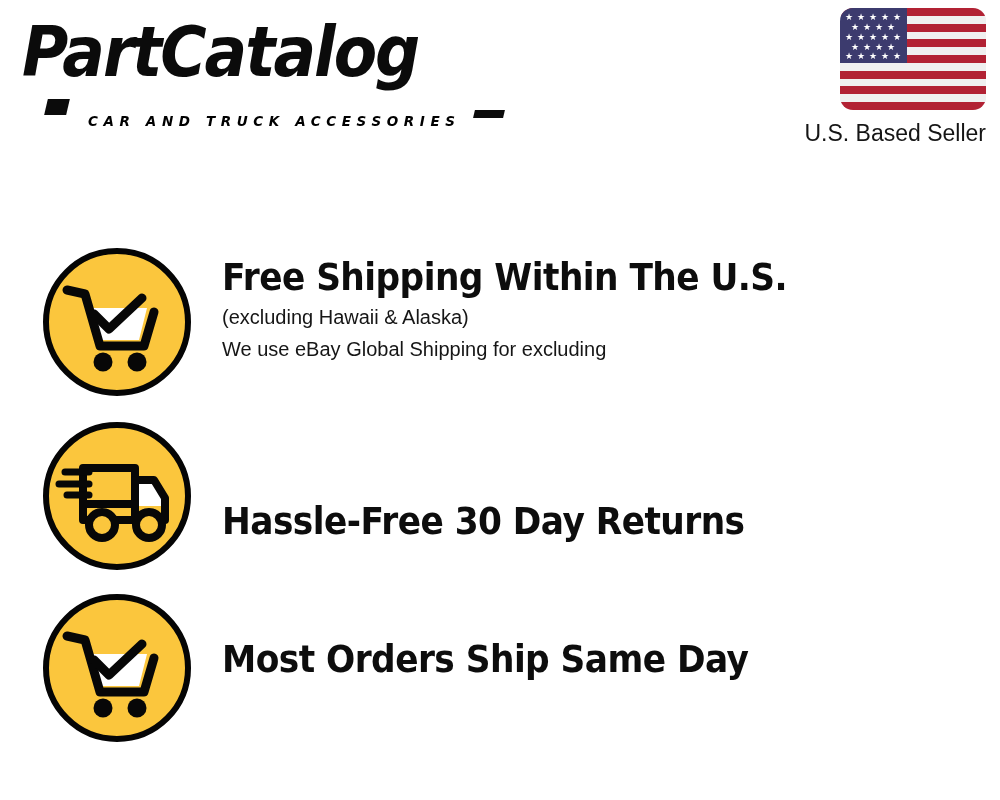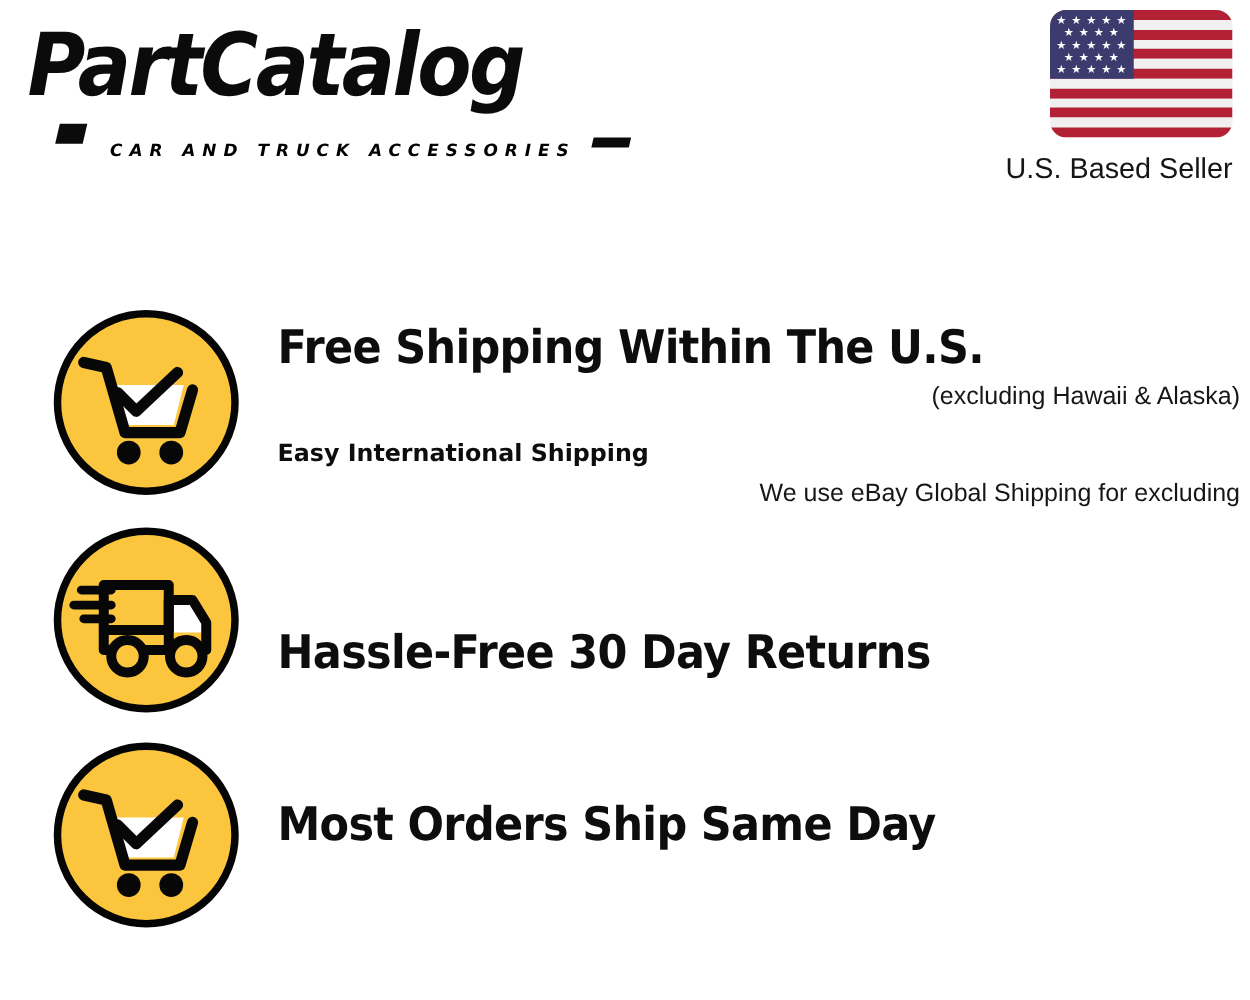--- a/index.html
+++ b/index.html
@@ -122,21 +122,20 @@
     white-space:nowrap;
     transform:scaleX(0.93);
     transform-origin:left center;
   }
   .benefit-sub {
     font-size:20px;
     line-height:30px;
     font-weight:400;
     color:#161616;
     white-space:nowrap;
-    text-align:right;
   }
   .benefit-sub-bold {
     font-family:"DejaVu Sans", sans-serif;
     font-size:19px;
     line-height:30px;
     font-weight:700;
     color:#0d0d0d;
     white-space:nowrap;
   }
   #benefit-row-0 .benefit-text { top:8px; }
@@ -211,21 +210,20 @@
         <polygon points="43,54 98,54 90,86 52,86" fill="#ffffff"></polygon>
         <path d="M18 36 L36 40 L51 92 L95 92 L105 58" fill="none" stroke="#070707" stroke-width="9" stroke-linecap="round" stroke-linejoin="round"></path>
         <path d="M45 60 L60 75 L93 44" fill="none" stroke="#070707" stroke-width="9" stroke-linecap="round" stroke-linejoin="round"></path>
         <circle cx="54" cy="108" r="9.5" fill="#070707"></circle>
         <circle cx="88" cy="108" r="9.5" fill="#070707"></circle>
       </svg>
     </div>
     <div class="benefit-text">
       <div class="benefit-heading">Free Shipping Within The U.S.</div>
       <div class="benefit-sub">(excluding Hawaii &amp; Alaska)</div>
-      <div class="benefit-sub-bold">Easy International Shipping</div>
       <div class="benefit-sub">We use eBay Global Shipping for excluding</div>
     </div>
   </div>
 
   <div class="benefit-row" id="benefit-row-1">
     <div class="benefit-icon">
       <svg viewBox="0 0 136 136" xmlns="http://www.w3.org/2000/svg">
         <polygon points="88,52 108,52 116,70 116,78 88,78" fill="#ffffff"></polygon>
         <path d="M34 40 L86 40 L86 76 L34 76 Z" fill="none" stroke="#070707" stroke-width="8" stroke-linejoin="round"></path>
         <path d="M86 52 L105 52 L116 70 L116 92 L86 92 Z" fill="none" stroke="#070707" stroke-width="8" stroke-linejoin="round"></path>

